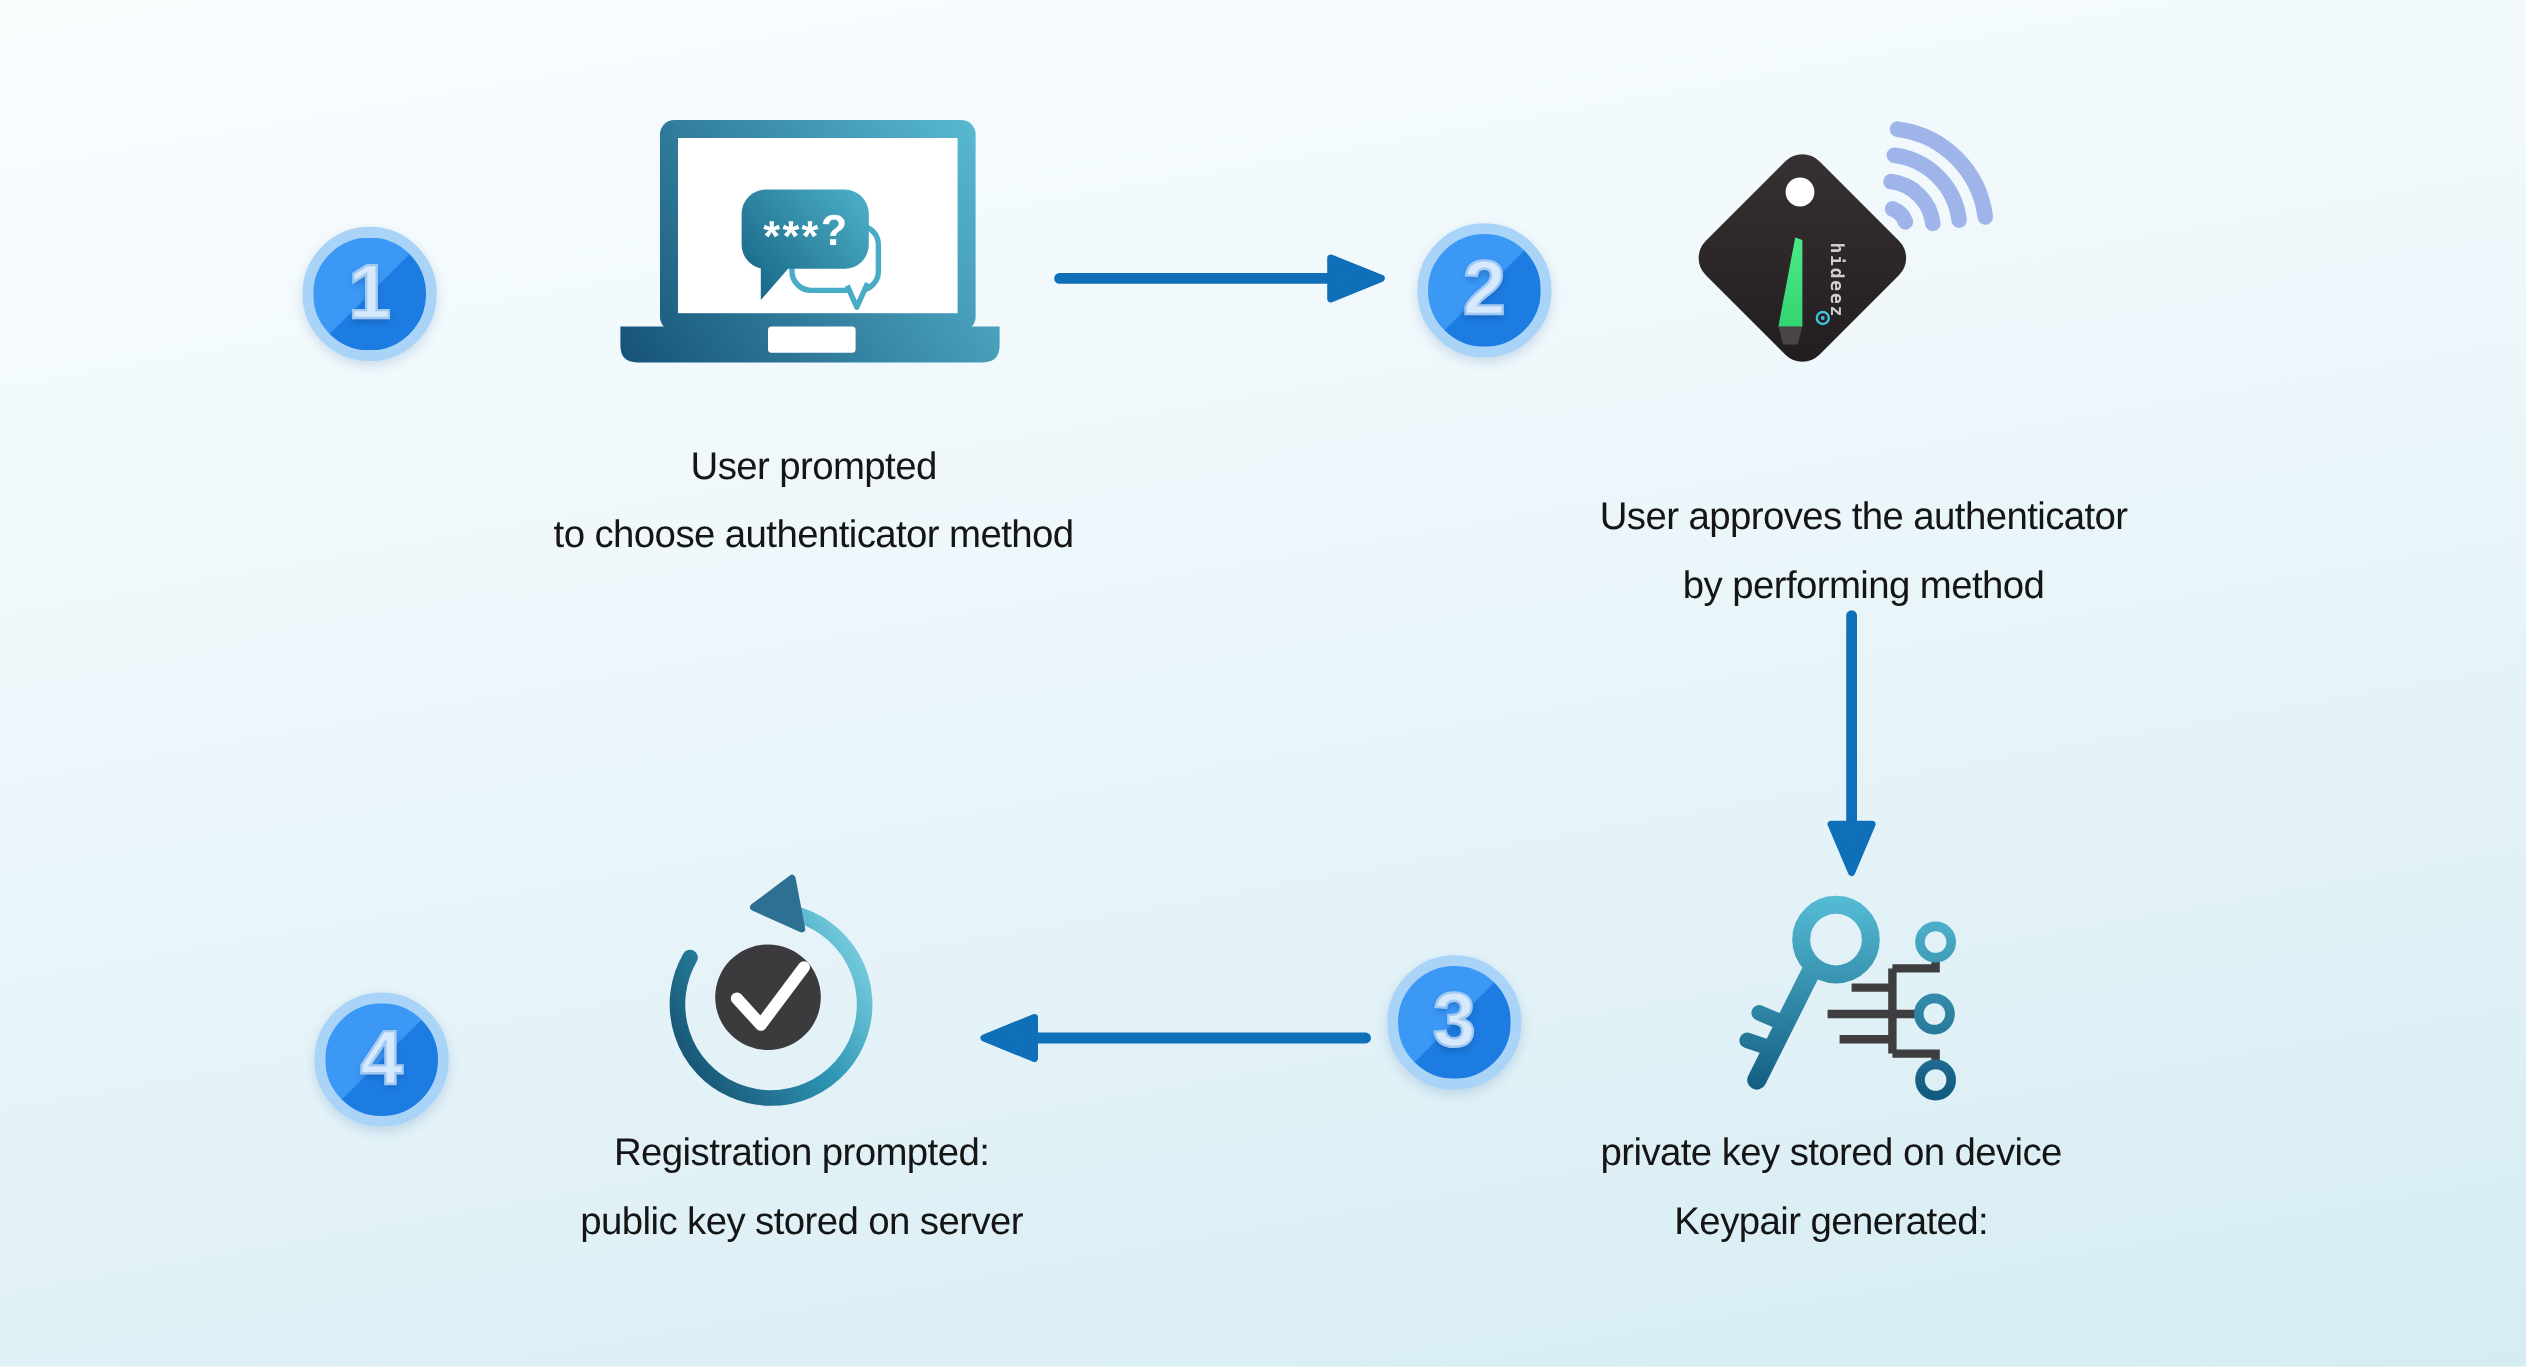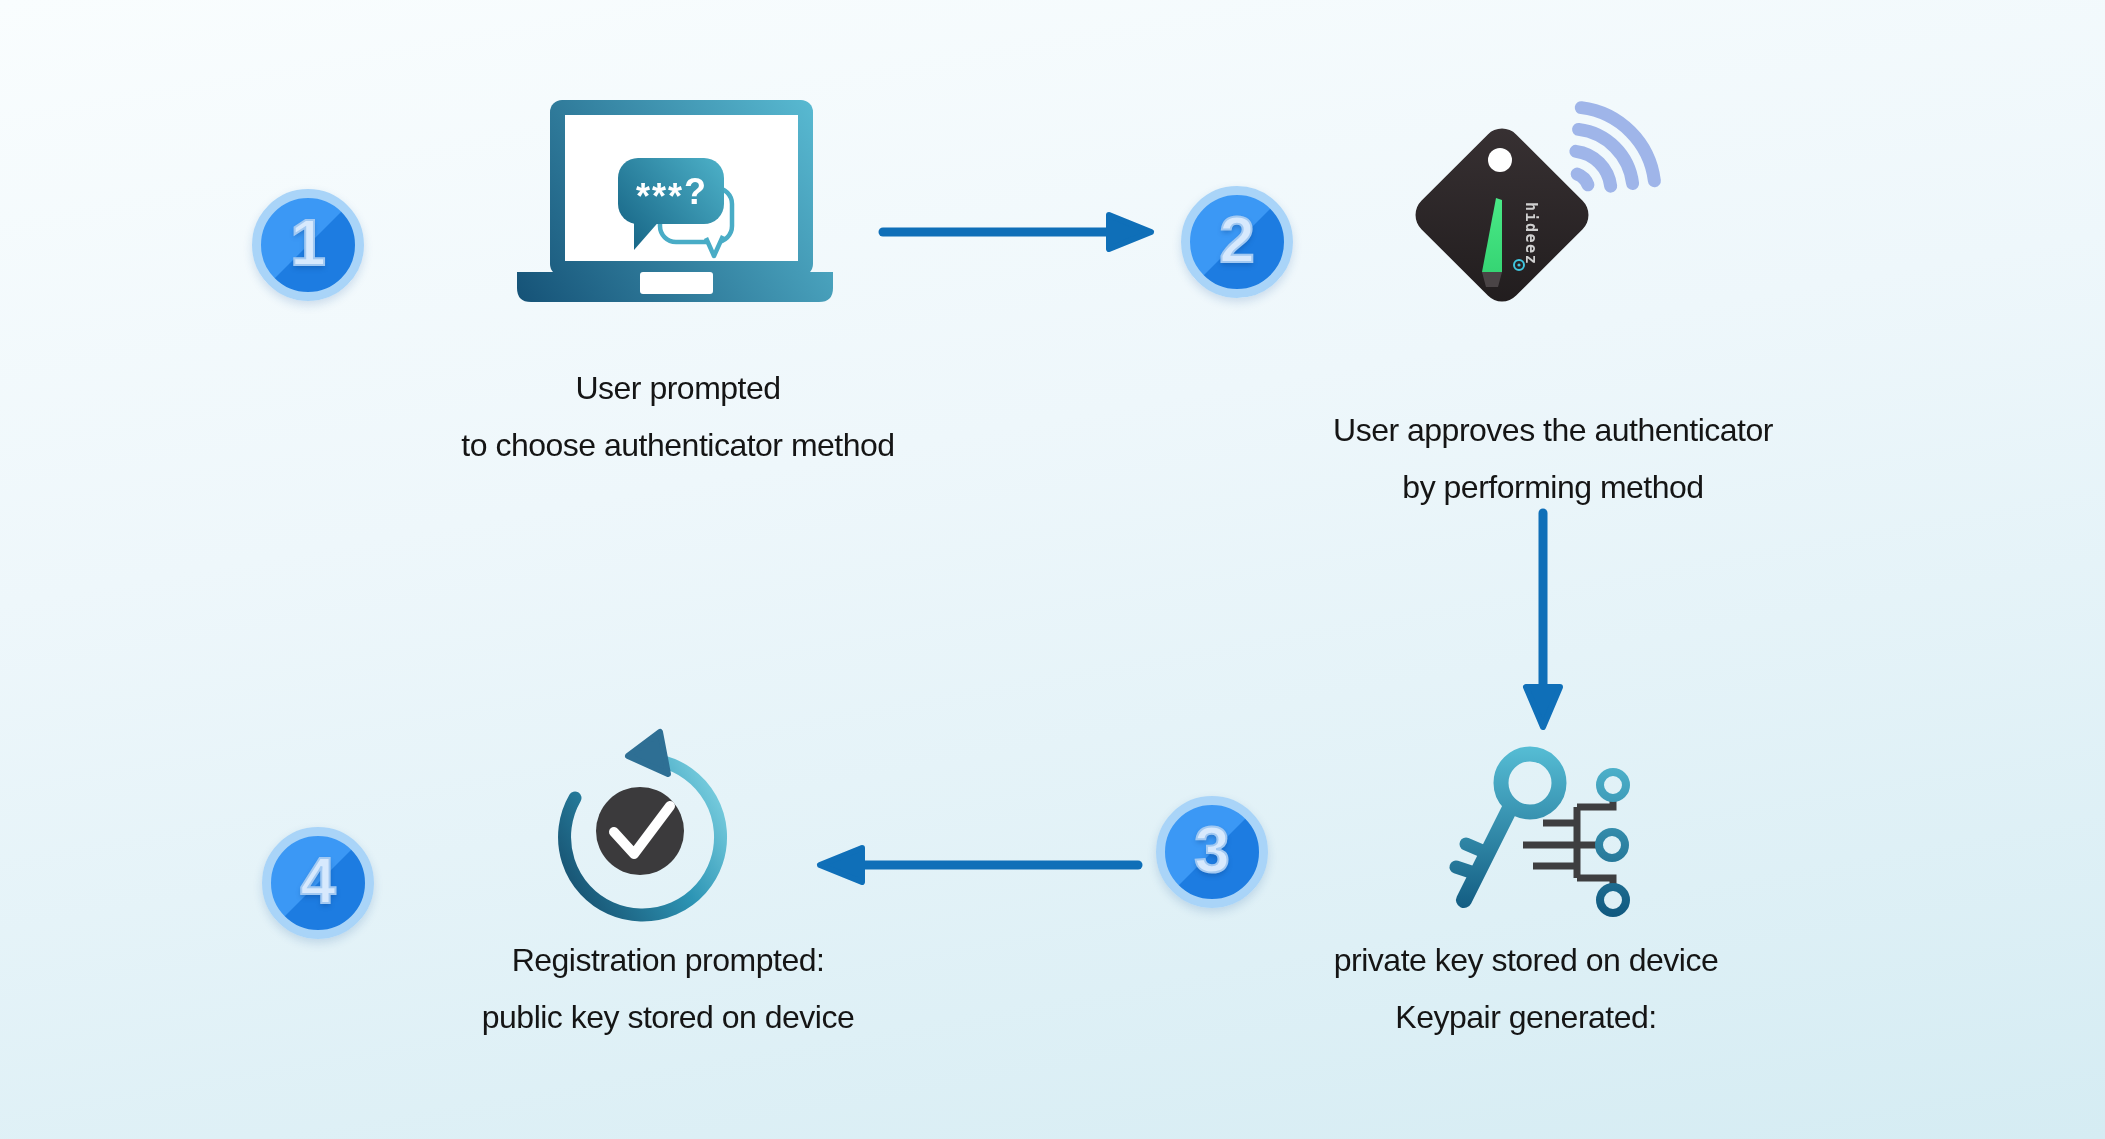--- a/index.html
+++ b/index.html
@@ -178,16 +178,16 @@
       </linearGradient>
     </defs>
     <path d="M23,72 A 78 78 0 1 0 108,35" fill="none" stroke="url(#lgArc)" stroke-width="13" stroke-linecap="round"></path>
     <path d="M76,30 L108,6 L116,48 Z" fill="#2e6f94" stroke="#2e6f94" stroke-width="6" stroke-linejoin="round"></path>
     <circle cx="88" cy="105" r="44" fill="#3b3a3c"></circle>
     <polyline points="62,106 82,128 118,80" fill="none" stroke="#ffffff" stroke-width="10" stroke-linecap="round" stroke-linejoin="round"></polyline>
   </svg>
 
   <div class="caption abs" style="left:288px;top:932px;">
     <div>Registration prompted:</div>
-    <div>public key stored on device</div>
+    <div>public key stored on server</div>
   </div>
 
 </div>
 
 </body></html>

